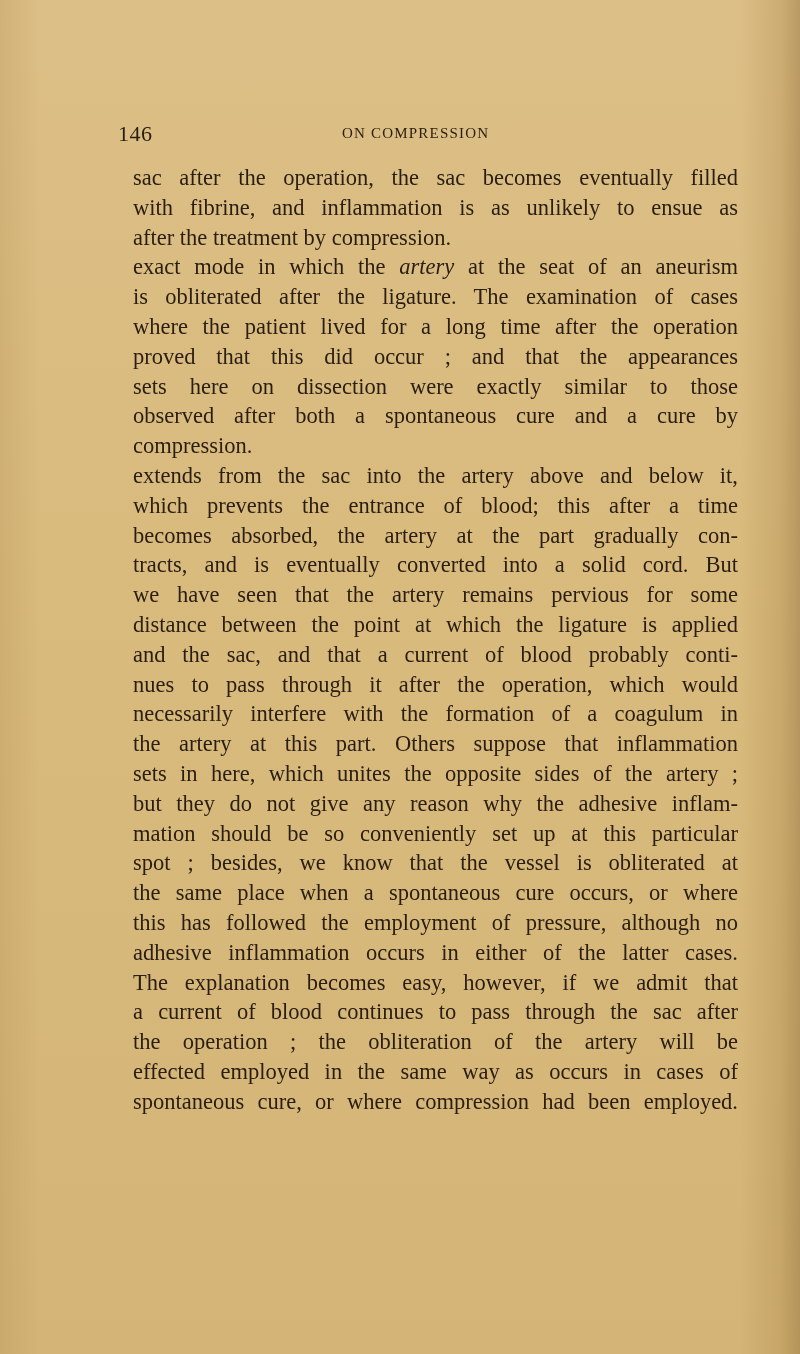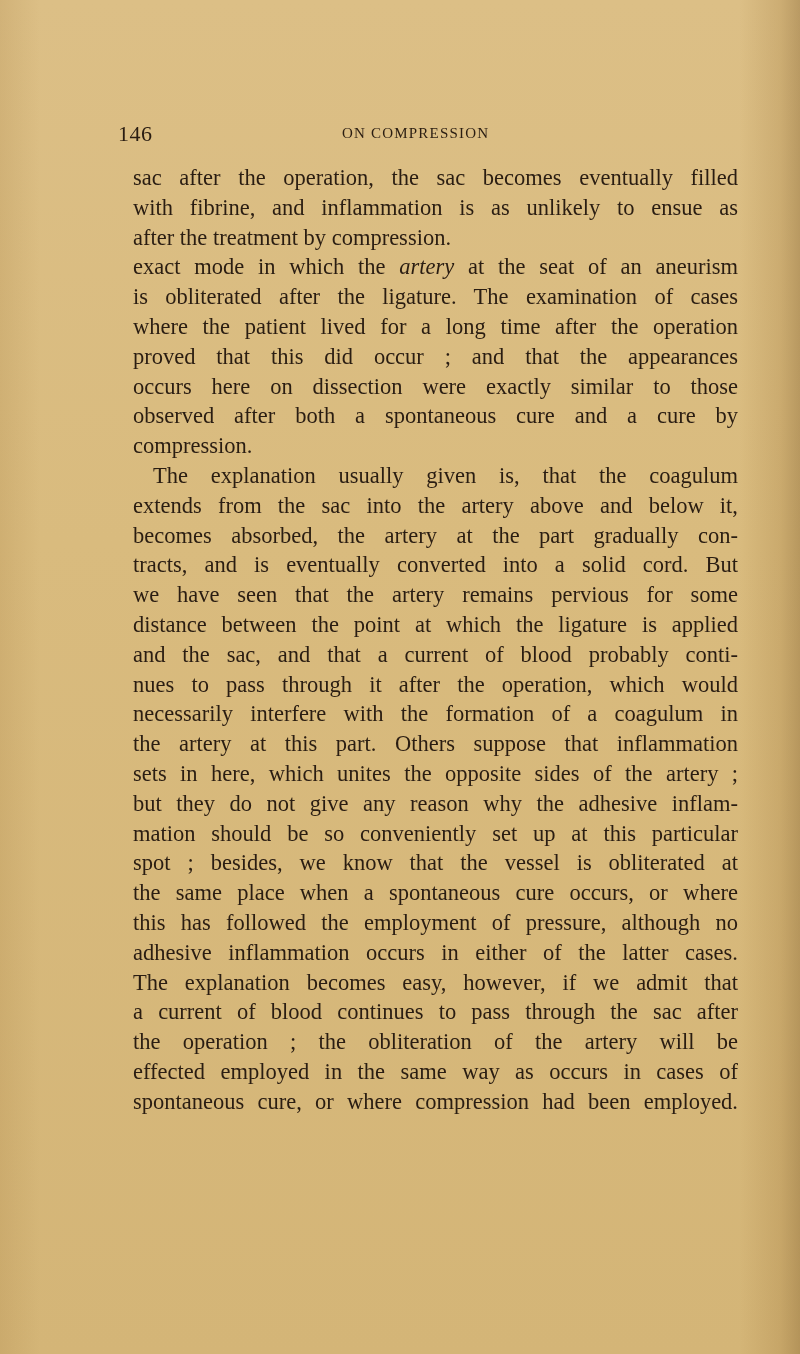--- a/index.html
+++ b/index.html
@@ -95,25 +95,25 @@
   </div>
 
   <div class="body-text">
     <span class="line"><span class="inner">sac after the operation, the sac becomes eventually filled</span></span>
     <span class="line"><span class="inner">with fibrine, and inflammation is as unlikely to ensue as</span></span>
     <span class="line last"><span class="inner">after the treatment by compression.</span></span>
     <span class="line"><span class="inner"><span>exact mode in which the </span><em class="artery">artery</em><span> at the seat of an aneurism</span></span></span>
     <span class="line"><span class="inner">is obliterated after the ligature. The examination of cases</span></span>
     <span class="line"><span class="inner">where the patient lived for a long time after the operation</span></span>
     <span class="line"><span class="inner">proved that this did occur ; and that the appearances</span></span>
-    <span class="line"><span class="inner">occurs here on dissection were exactly similar to those</span></span>
+    <span class="line"><span class="inner">sets here on dissection were exactly similar to those</span></span>
     <span class="line"><span class="inner">observed after both a spontaneous cure and a cure by</span></span>
     <span class="line last"><span class="inner">compression.</span></span>
-    <span class="line indent"><span class="inner">The explanation usually given is, that the coagulum</span></span>
     <span class="line"><span class="inner">extends from the sac into the artery above and below it,</span></span>
+    <span class="line"><span class="inner">which prevents the entrance of blood; this after a time</span></span>
     <span class="line"><span class="inner">becomes absorbed, the artery at the part gradually con-</span></span>
     <span class="line"><span class="inner">tracts, and is eventually converted into a solid cord. But</span></span>
     <span class="line"><span class="inner">we have seen that the artery remains pervious for some</span></span>
     <span class="line"><span class="inner">distance between the point at which the ligature is applied</span></span>
     <span class="line"><span class="inner">and the sac, and that a current of blood probably conti-</span></span>
     <span class="line"><span class="inner">nues to pass through it after the operation, which would</span></span>
     <span class="line"><span class="inner">necessarily interfere with the formation of a coagulum in</span></span>
     <span class="line"><span class="inner">the artery at this part. Others suppose that inflammation</span></span>
     <span class="line"><span class="inner">sets in here, which unites the opposite sides of the artery ;</span></span>
     <span class="line"><span class="inner">but they do not give any reason why the adhesive inflam-</span></span>

